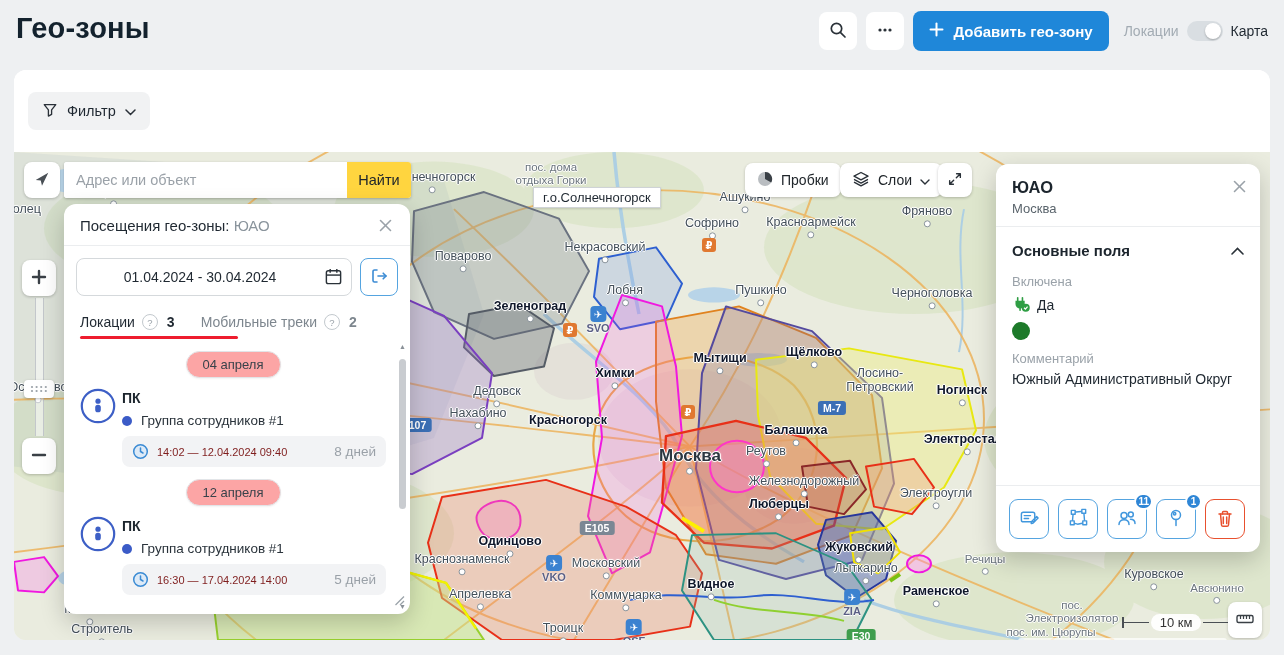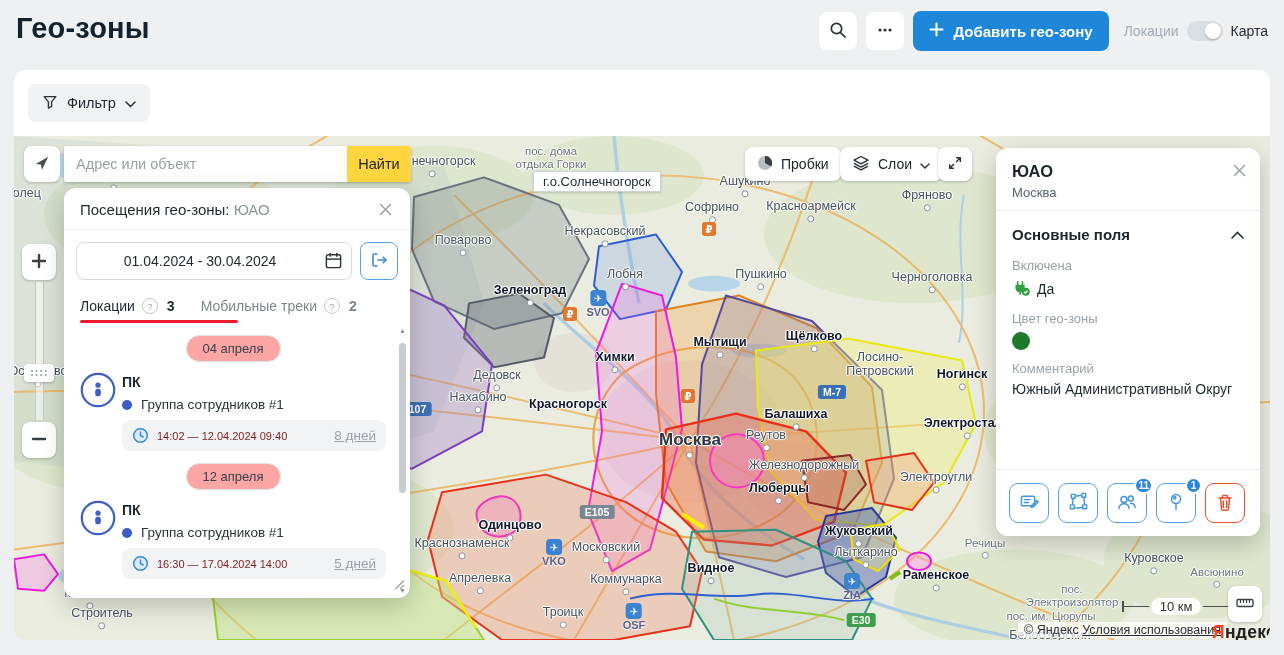--- a/index.html
+++ b/index.html
@@ -10,21 +10,21 @@
   .sqbtn{width:38px;height:38px;background:#fff;border:none;border-radius:8px;display:flex;align-items:center;justify-content:center;cursor:pointer;}
   .groups-btn{height:38px;background:#fff;border:1px solid #dfe3e6;border-radius:8px;padding:0 16px;font-size:14.5px;color:#1f2831;display:flex;align-items:center;cursor:pointer;}
   .add-btn{height:40px;background:#1f87d9;border:none;border-radius:8px;padding:0 16px;display:flex;align-items:center;gap:9px;color:#fff;font-weight:bold;font-size:15px;cursor:pointer;}
   .toggle-wrap{display:flex;align-items:center;gap:8px;margin-left:6px;}
   .tg-label{font-size:14px;}
   .tg-off{color:#a2abb3;}
   .tg-on{color:#1f2831;}
   .toggle{width:36px;height:20px;border-radius:10px;background:#d9dee2;position:relative;cursor:pointer;}
   .knob{position:absolute;top:2px;left:18px;width:16px;height:16px;border-radius:50%;background:#fff;box-shadow:0 1px 2px rgba(0,0,0,.25);}
   .container{position:absolute;left:14px;top:70px;width:1256px;height:570px;background:#fff;border-radius:12px;overflow:hidden;display:flex;flex-direction:column;}
-  .filter-row{height:58px;display:flex;align-items:center;padding:4px 14px;background:#fff;}
+  .filter-row{height:58px;display:flex;align-items:center;padding:12px 14px;background:#fff;}
   .filter-btn{height:38px;background:#f1f2f3;border:none;border-radius:8px;padding:0 14px;display:flex;align-items:center;gap:9px;font-size:14.5px;color:#1f2831;cursor:pointer;}
   .map{flex:1;position:relative;background:#e9ebdf;overflow:hidden;}
   .map svg.base{position:absolute;left:0;top:0;width:100%;height:100%;}
   .lbl-layer{position:absolute;inset:0;z-index:5;pointer-events:none;}
   .map-label{position:absolute;transform:translate(-50%,-50%);text-align:center;white-space:pre-line;color:#44505a;font-size:12.5px;line-height:1.15;
     text-shadow:0 1px 0 #fff,0 -1px 0 #fff,1px 0 0 #fff,-1px 0 0 #fff,0 0 3px #fff;}
   .map-label.s{font-size:11.5px;color:#6b757d;}
   .map-label.b{font-weight:bold;color:#0f172a;}
   .map-label.big{font-size:17px;font-weight:bold;color:#2c3640;}
   .map-dot{display:block;width:5px;height:5px;border:1px solid #8a949c;background:#fff;border-radius:50%;margin:2px auto 0;}
@@ -78,21 +78,21 @@
   .chiprow{text-align:center;margin:8px 0 10px;}
   .chip{display:inline-block;border:1px solid #e2e5e8;border-radius:16px;padding:5px 16px;font-size:13px;color:#39424a;background:#fca5a5;box-shadow:0 1px 2px rgba(0,0,0,.05);}
   .visit{display:flex;gap:6px;margin:4px 0 12px;}
   .avatar{flex:none;width:36px;height:36px;}
   .vbody{flex:1;min-width:0;}
   .vname{font-size:14px;font-weight:bold;color:#1c252d;margin-top:2px;}
   .vgroup{display:flex;align-items:center;gap:9px;margin-top:7px;font-size:13.5px;color:#2a333b;}
   .gdot{width:10px;height:10px;border-radius:50%;background:#3b5bc7;flex:none;}
   .vtime{margin-top:8px;background:#f2f3f5;border-radius:8px;padding:7px 10px;display:flex;align-items:center;gap:8px;}
   .vtime .t{font-size:11px;color:#7f1d1d;}
-  .vtime .d{margin-left:auto;font-size:13.5px;color:#9aa1a8;text-decoration:underline;}
+  .vtime .d{margin-left:auto;font-size:13.5px;color:#9aa1a8;}
   .sbar{position:absolute;right:3px;top:4px;bottom:4px;width:9px;z-index:5;}
   .sbar .thumb{position:absolute;left:1px;width:7px;top:16px;height:150px;background:#c9ccd0;border-radius:4px;cursor:pointer;}
   .sbar .arr{position:absolute;left:0;width:9px;text-align:center;font-size:7px;color:#8a9198;}
   .resize-h{position:absolute;right:5px;bottom:4px;cursor:nwse-resize;}
   
   .dpanel{position:absolute;left:982px;top:12px;width:264px;height:388px;background:#fff;border-radius:12px;box-shadow:0 8px 24px rgba(0,0,0,.20);z-index:20;display:flex;flex-direction:column;}
   .dp-head{padding:14px 16px 10px;border-bottom:1px solid #ebedef;position:relative;}
   .dp-title{font-size:16.5px;font-weight:bold;color:#1c252d;}
   .dp-sub{font-size:13px;color:#5a646c;margin-top:4px;}
   .dp-head .xbtn{position:absolute;right:12px;top:14px;}
@@ -544,21 +544,20 @@
                   <path d="M6,8 V4"></path>
                   <path d="M11,8 V4"></path>
                   <path d="M4.5,8 h8 v2.5 a4,4 0 0 1 -4,4 a4,4 0 0 1 -4,-4 Z" fill="#2f9e44"></path>
                   <path d="M8.5,14.5 V17"></path>
                 </g>
                 <circle cx="14.5" cy="14.5" r="4.2" fill="#2f9e44"></circle>
                 <polyline points="12.7,14.5 14.1,15.9 16.4,13.2" fill="none" stroke="#fff" stroke-width="1.3"></polyline>
               </svg></span>
           <span>Да</span>
         </div>
-        <div class="flabel">Цвет гео-зоны</div>
         <div class="colordot" style="background: rgb(29, 122, 42);"></div>
         <div class="flabel">Комментарий</div>
         <div class="fval">Южный Административный Округ</div>
       </div>
       <div class="dp-actions">
         <button class="act">
           <span><svg width="21" height="21" viewBox="0 0 22 22" fill="none" stroke="#4197dd" stroke-width="1.5" stroke-linecap="round" stroke-linejoin="round">
                 <rect x="2.5" y="5.5" width="14" height="10" rx="2"></rect>
                 <line x1="5.5" y1="9" x2="12" y2="9"></line>
                 <line x1="5.5" y1="12" x2="10" y2="12"></line>

